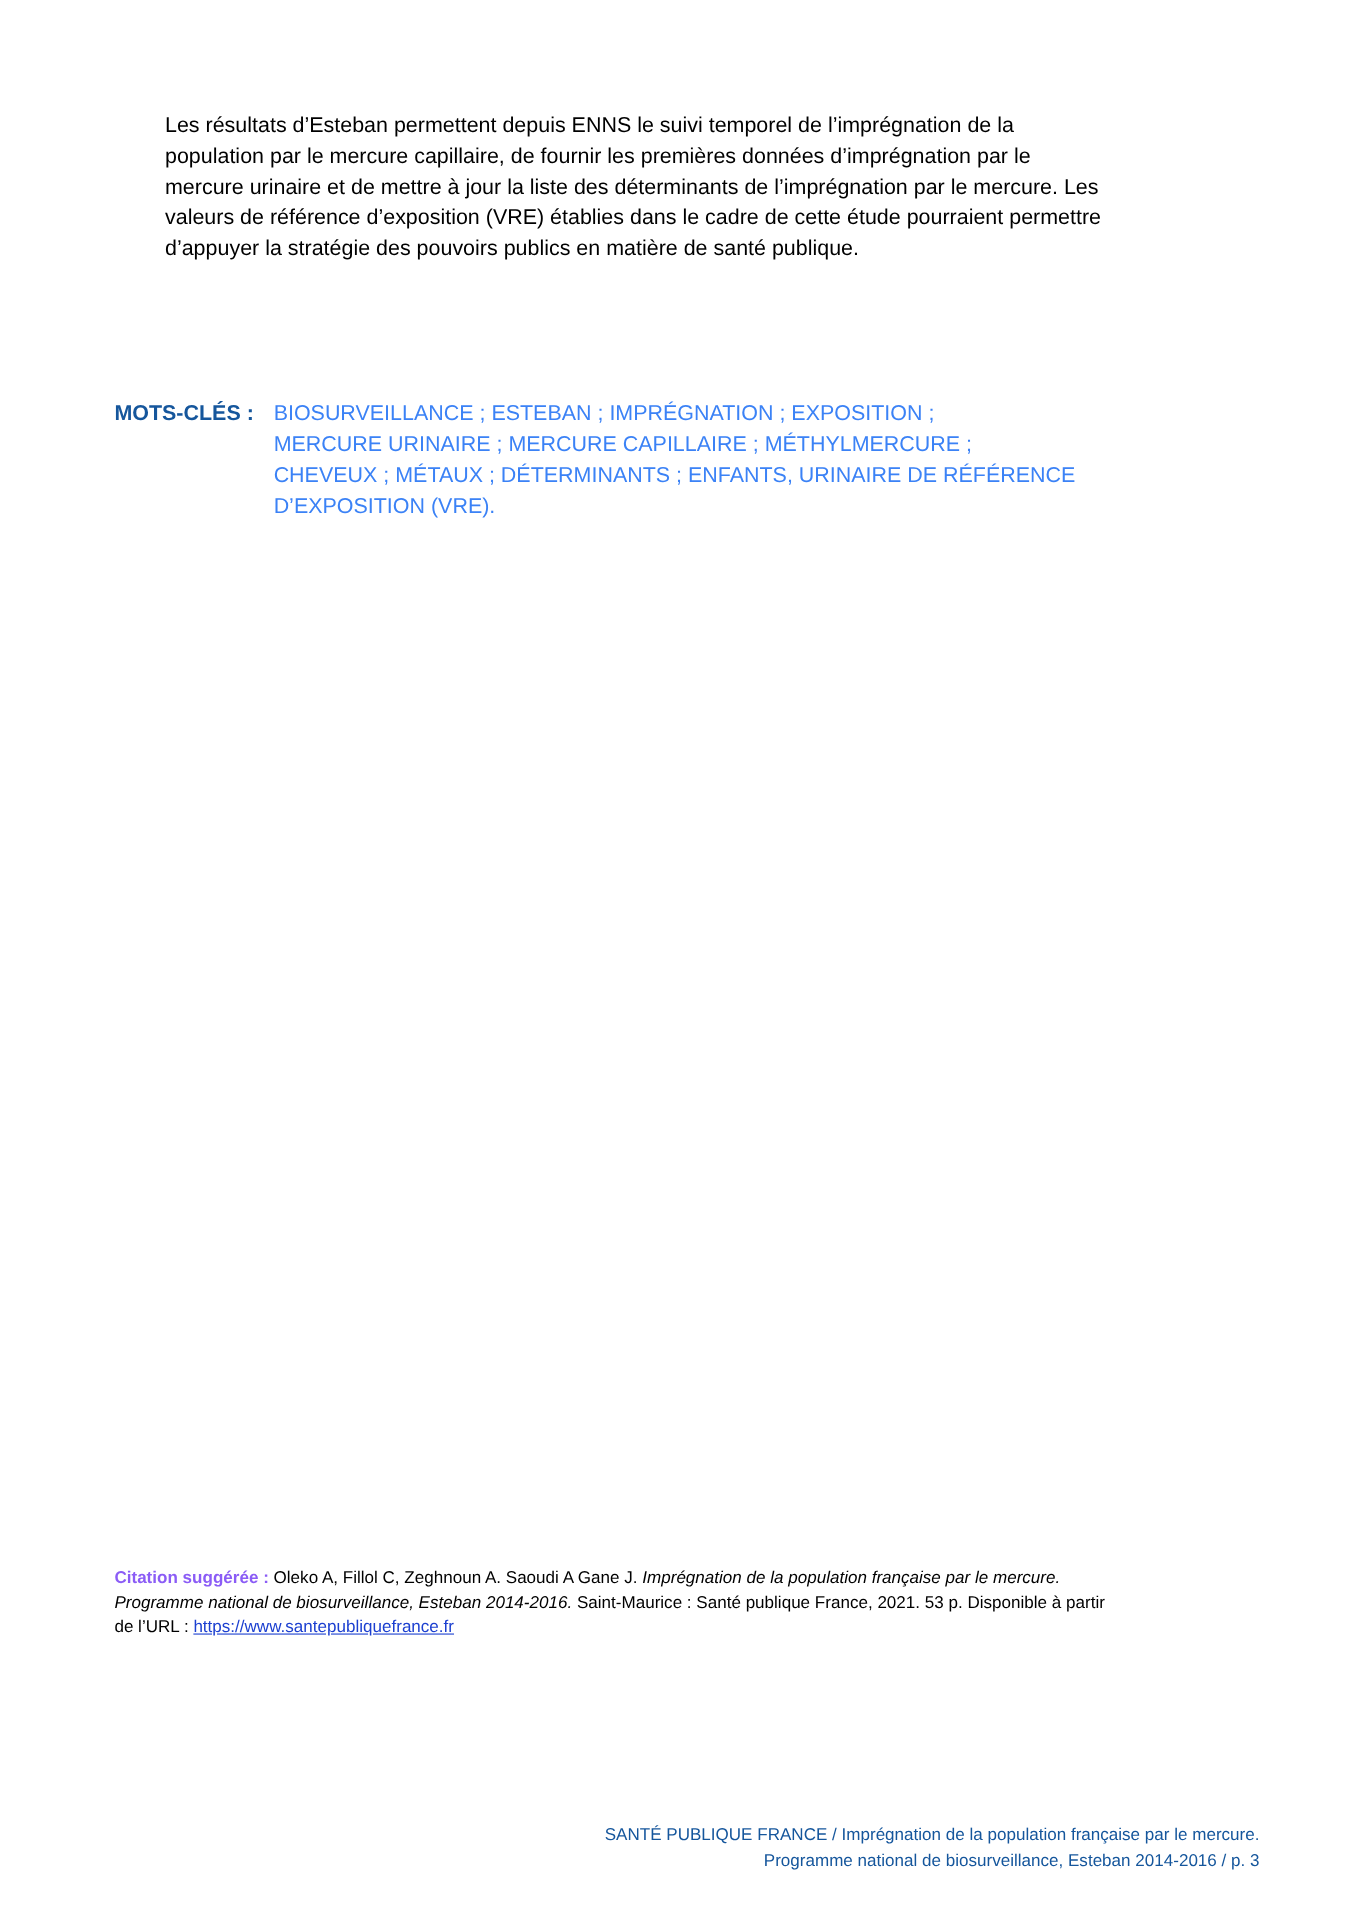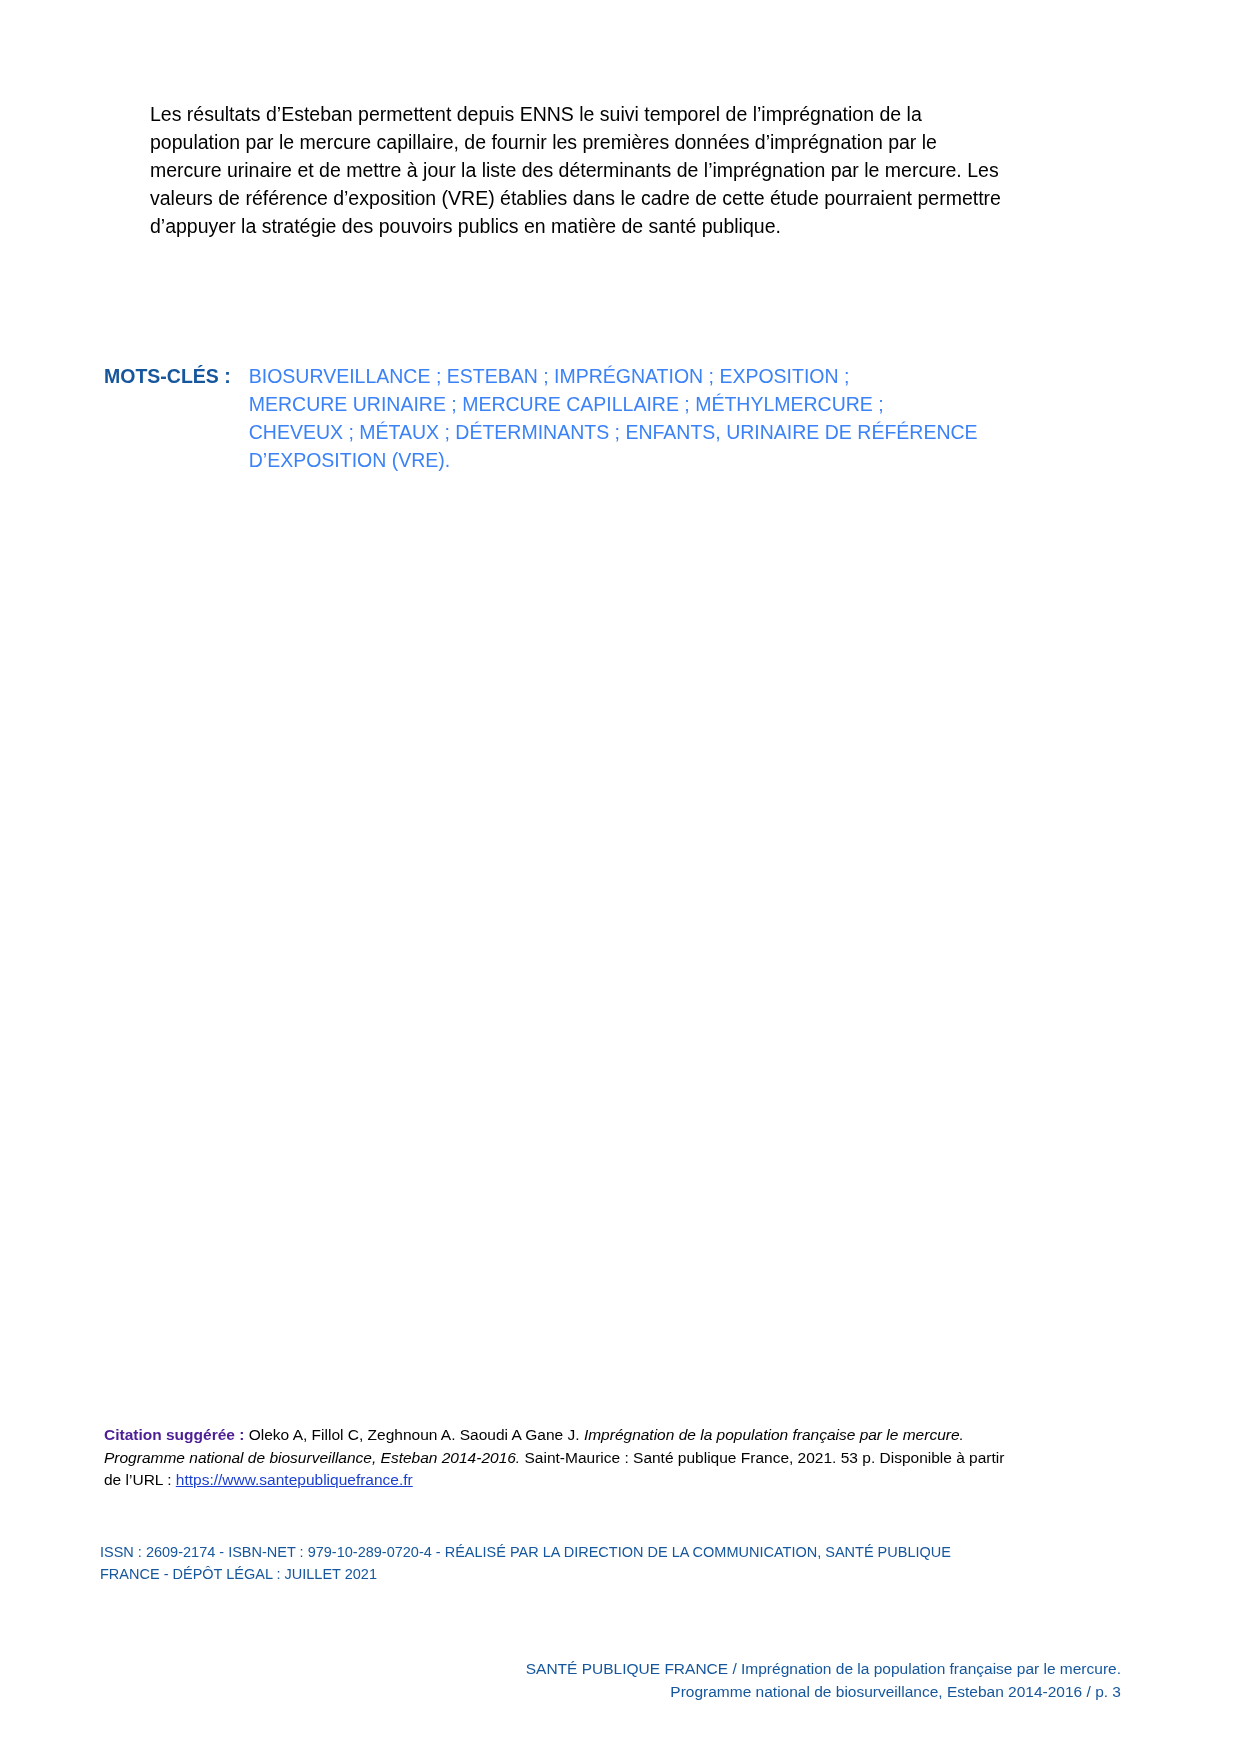--- a/index.html
+++ b/index.html
@@ -64,21 +64,21 @@
   .citation-block {
     position: absolute;
     left: 104px;
     top: 1424px;
     width: 912px;
     font-size: 15.5px;
     line-height: 1.46;
     color: #000000;
   }
   .citation-label {
-    color: #4c1d95;
+    color: #8b5cf6;
     font-weight: bold;
   }
   .citation-block i { font-style: italic; }
   .citation-link {
     color: #1b3fd0;
     text-decoration: underline;
     margin-top: 48px;
   }
 
   
@@ -91,21 +91,21 @@
     line-height: 1.52;
     color: #15569c;
   }
 
   
   .page-footer {
     position: absolute;
     left: 0;
     top: 1658px;
     width: 1241px;
-    padding-right: 120px;
+    padding-right: 96px;
     box-sizing: border-box;
     text-align: right;
     font-size: 15.5px;
     line-height: 1.46;
     color: #15569c;
   }
   .page-footer .f-line { display: block; }
 </style>
 </head>
 <body>
@@ -130,23 +130,19 @@
 
   <div class="citation-block">
     <span class="citation-label">Citation suggérée :</span>
     <span>Oleko A, Fillol C, Zeghnoun A. Saoudi A Gane J.</span>
     <i>Imprégnation de la population française par le mercure. Programme national de biosurveillance, Esteban 2014-2016.</i>
     <span>Saint-Maurice : Santé publique France, 2021.</span>
     <span>53 p. Disponible à partir de l’URL :</span>
     <a class="citation-link" href="#">https://www.santepubliquefrance.fr</a>
   </div>
 
-  <div class="issn-block">
-    <span>ISSN : 2609-2174 - ISBN-NET : 979-10-289-0720-4 - RÉALISÉ PAR LA DIRECTION DE LA COMMUNICATION, SANTÉ PUBLIQUE</span>
-    <span>FRANCE - DÉPÔT LÉGAL : JUILLET 2021</span>
-  </div>
 
   <div class="page-footer">
     <span class="f-line">SANTÉ PUBLIQUE FRANCE / Imprégnation de la population française par le mercure.</span>
     <span class="f-line">Programme national de biosurveillance, Esteban 2014-2016 / p. 3</span>
   </div>
 
 </div>
 
 </body></html>

